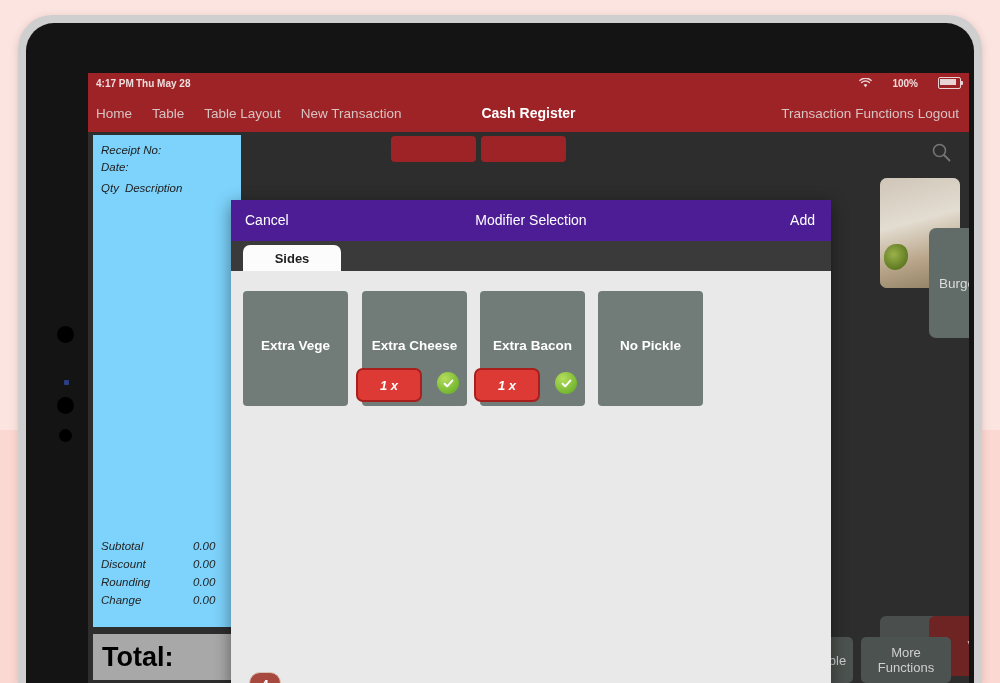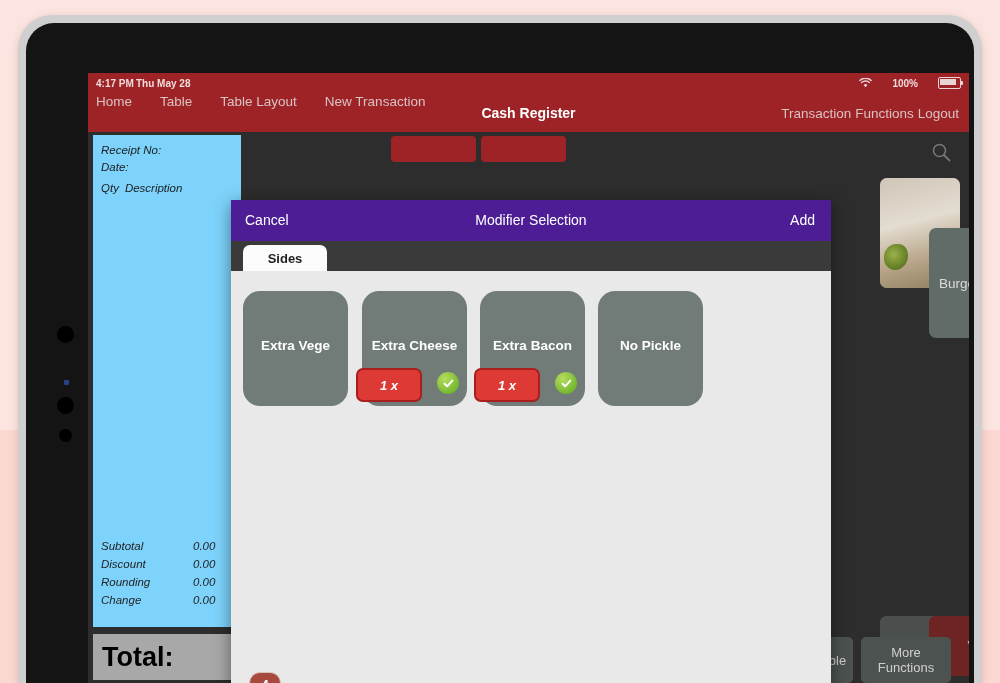--- a/index.html
+++ b/index.html
@@ -119,21 +119,21 @@
 
   
   #nav-bar {
     position: absolute;
     left: 0; top: 21px;
     width: 881px; height: 38px;
     background: #9e2327;
   }
   #nav-left {
     position: absolute; left: 8px; top: 0;
-    height: 38px; display: flex; align-items: flex-start; gap: 28px;
+    height: 38px; display: flex; align-items: center; gap: 20px;
   }
   #nav-right {
     position: absolute; right: 10px; top: 0;
     height: 38px; display: flex; align-items: center; gap: 4px;
   }
   .nav-item {
     color: #d8c3c3;
     font-size: 13.5px;
     white-space: nowrap;
   }
@@ -340,39 +340,39 @@
   }
   #modal-tabstrip {
     position: absolute;
     left: 0; top: 41px;
     width: 600px; height: 30px;
     background: #3a3a3a;
   }
   #tab-sides {
     position: absolute;
     left: 12px; top: 4px;
-    width: 84px; height: 26px;
+    width: 98px; height: 26px;
     background: #fcfcfc;
     border-radius: 7px 7px 0 0;
     color: #1f1f1f;
     font-size: 13px; font-weight: bold;
     display: flex; align-items: center; justify-content: center;
   }
   #modal-body {
     position: absolute;
     left: 0; top: 71px;
     width: 600px; height: 419px;
     background: #e9e9e9;
   }
   .mod-tile {
     position: absolute;
     top: 20px;
     width: 105px; height: 115px;
     background: #717c78;
-    border-radius: 17px;
+    border-radius: 4px;
   }
   .mod-tile-label {
     position: absolute;
     left: 0; right: 0; top: 47px;
     text-align: center;
     color: #fff; font-size: 13.5px; font-weight: bold;
   }
   .mod-qty-badge {
     position: absolute;
     left: -6px; top: 77px;

